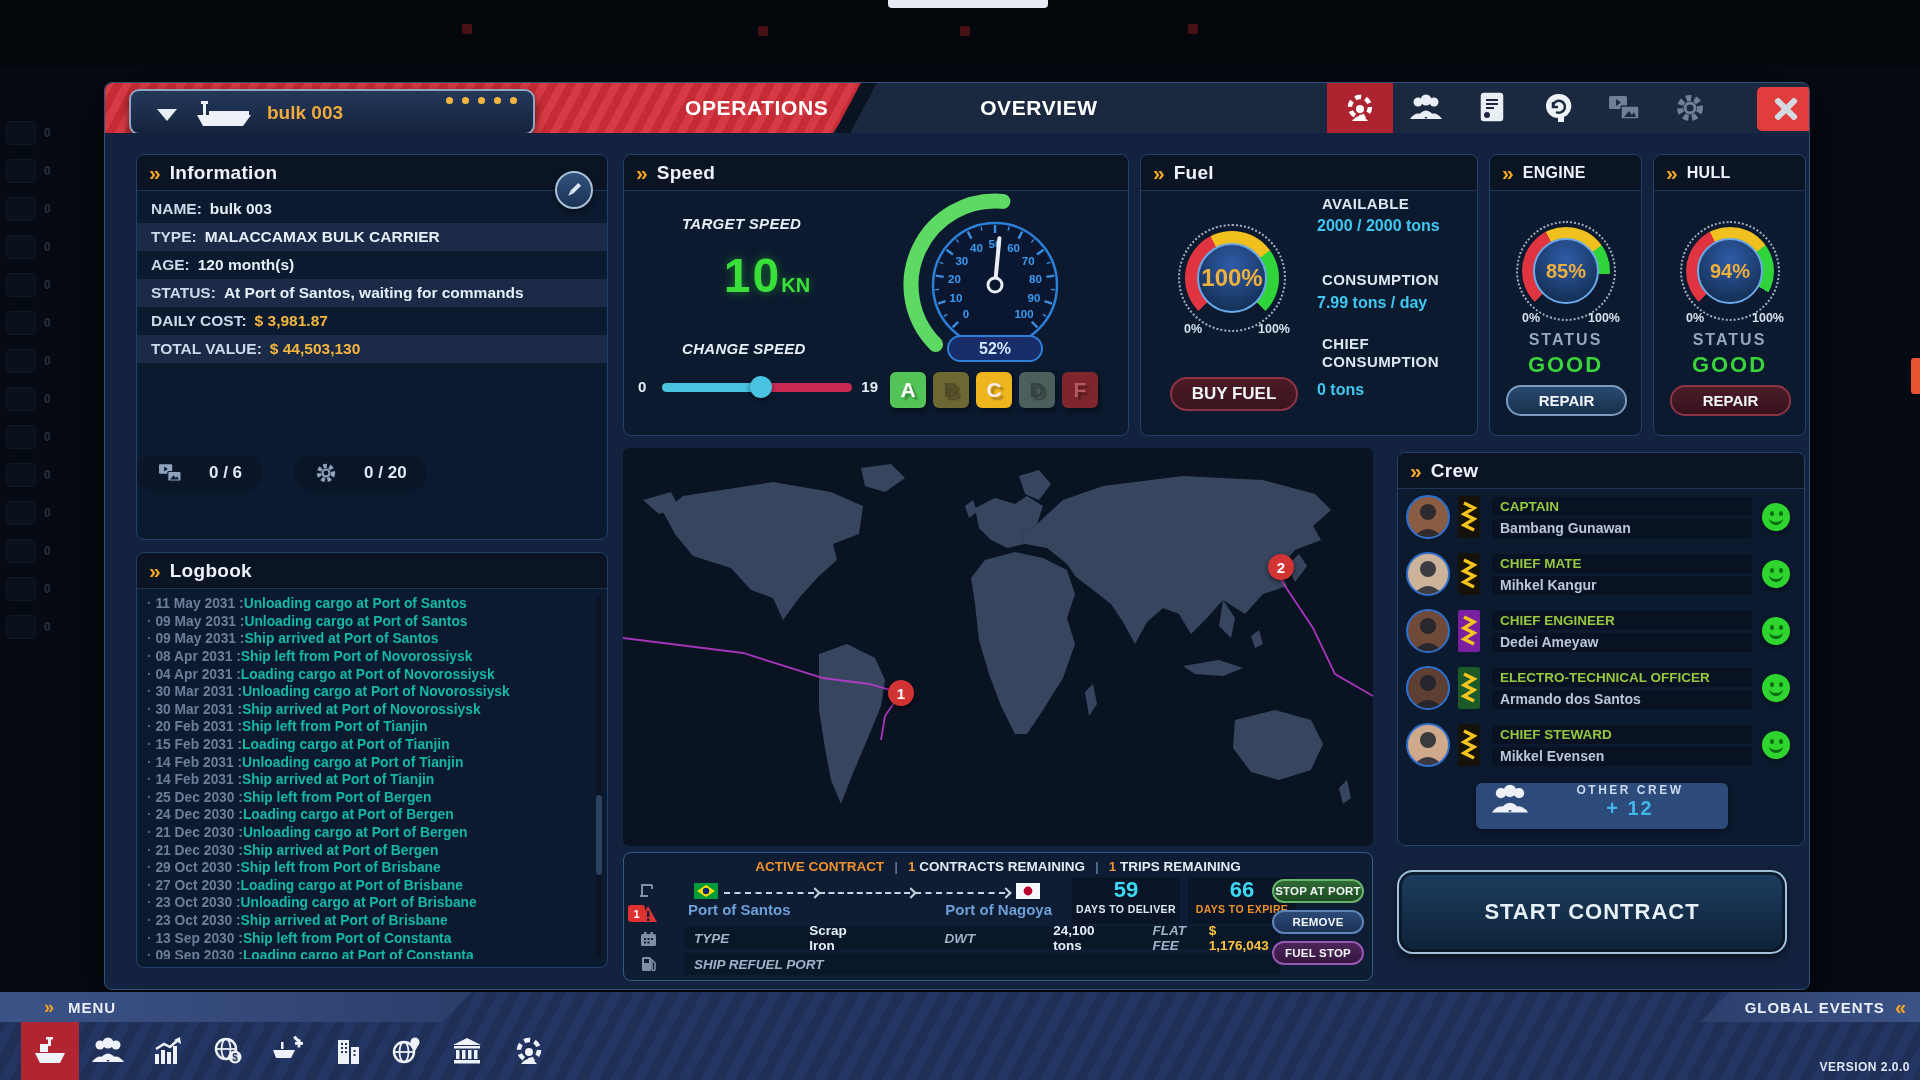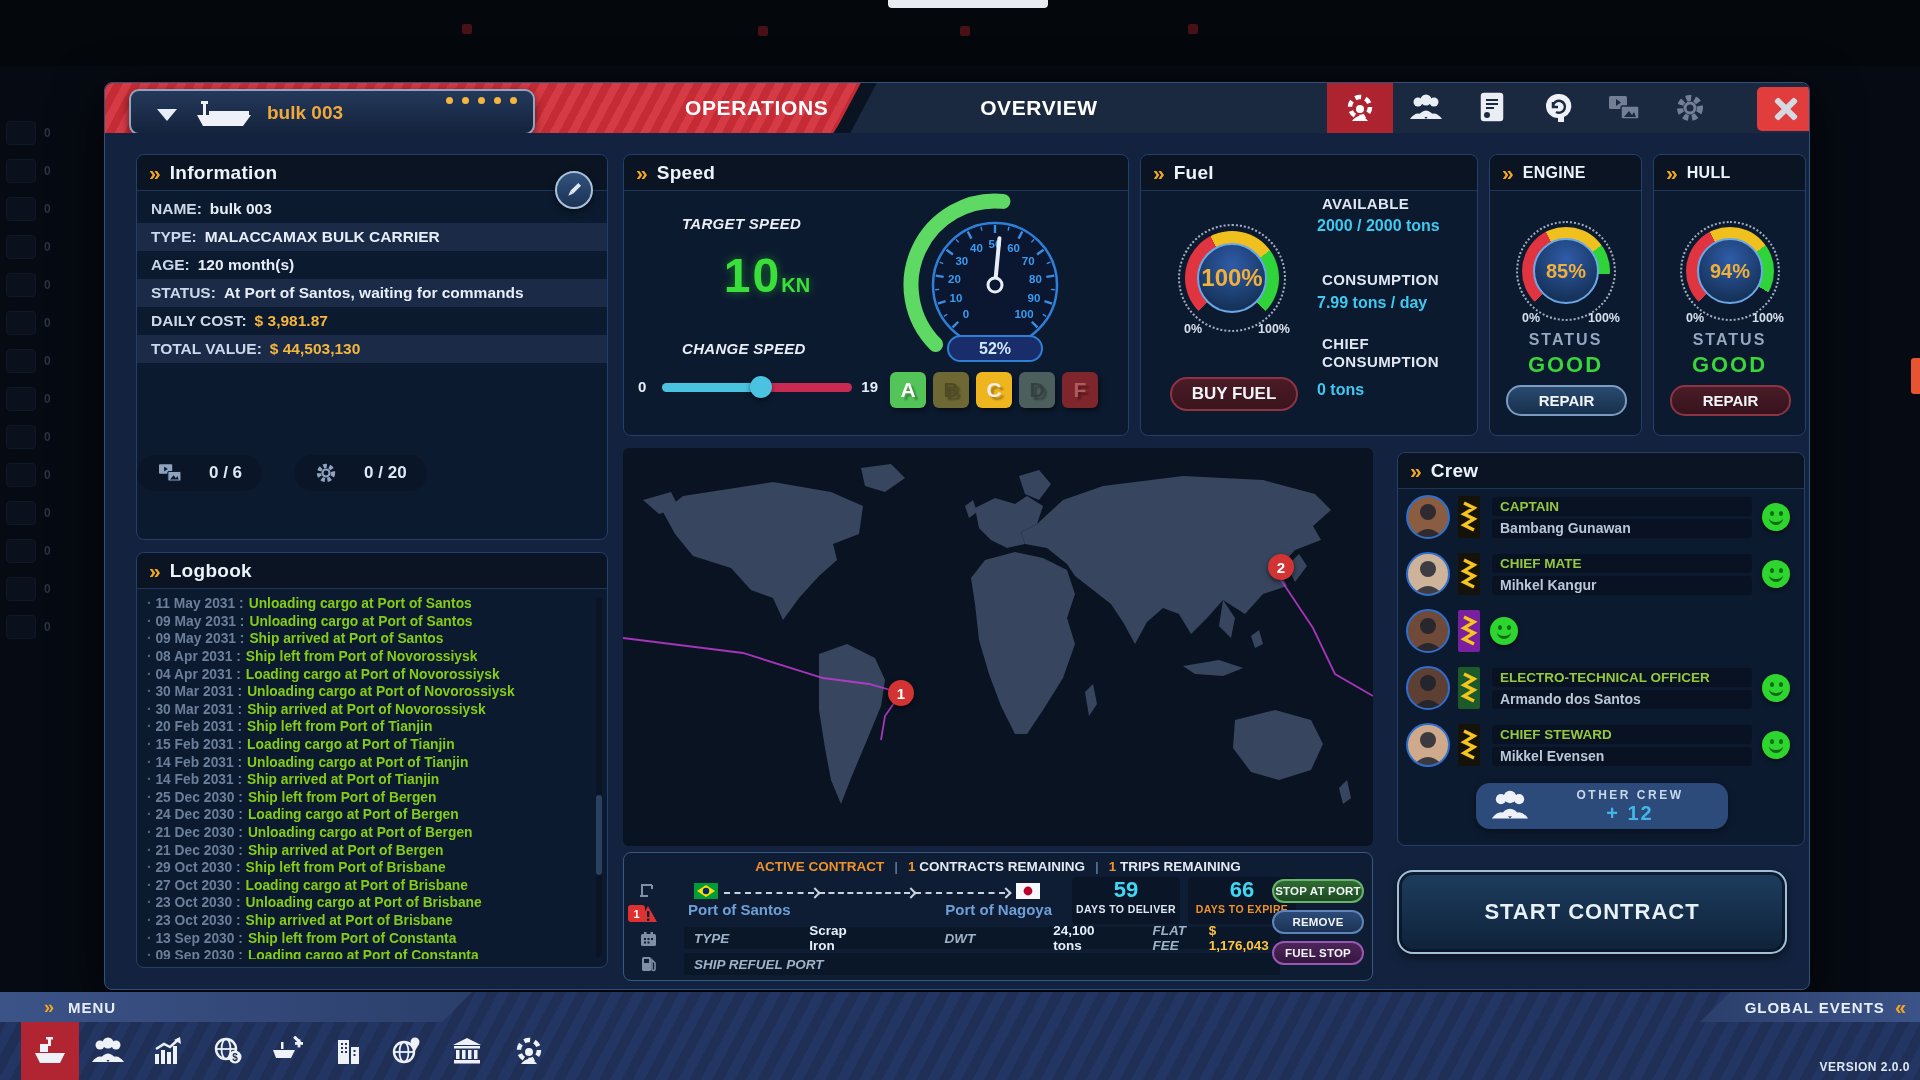--- a/index.html
+++ b/index.html
@@ -48,25 +48,25 @@
   .info-row:nth-of-type(even){background:#1a2a47;}
   .ilabel{color:#cdd9ea;font-weight:bold;margin-right:8px;white-space:nowrap;}
   .ival{color:#e6eef8;font-weight:bold;white-space:nowrap;}
   .ival.gold{color:#f5b63f;}
   .edit-btn{position:absolute;right:14px;top:16px;width:38px;height:38px;border-radius:50%;background:linear-gradient(#31527d,#1c3355);border:2px solid #a8c0d8;display:flex;align-items:center;justify-content:center;cursor:pointer;box-shadow:0 3px 6px rgba(0,0,0,.5);}
   .counters{position:absolute;left:0;right:0;top:300px;display:flex;justify-content:flex-start;gap:32px;}
   .counter{display:flex;align-items:center;gap:26px;background:#0a1628;border-radius:18px;padding:6px 20px;}
   .cnum{color:#dfe9f5;font-size:17px;font-weight:bold;}
   
   .lb-list{position:absolute;left:10px;right:16px;top:42px;bottom:8px;overflow:hidden;}
-  .lb-row{display:flex;gap:5px;height:17.6px;align-items:center;font-size:13.8px;font-weight:bold;white-space:nowrap;}
+  .lb-row{display:flex;height:17.6px;align-items:center;font-size:13.8px;font-weight:bold;white-space:nowrap;}
   .lb-d{color:#6b7f99;}
   .lb-d::before{content:"· ";color:#55687f;}
   .lb-d::after{content:" :";}
-  .lb-t{color:#84cc16;}
+  .lb-t{color:#14b8a6;}
   .lb-scroll{position:absolute;right:5px;top:44px;bottom:10px;width:6px;background:#0a1424;border-radius:3px;cursor:pointer;}
   .lb-thumb{position:absolute;left:0;top:55%;width:6px;height:80px;background:#2c415f;border-radius:3px;}
   
   .sp-label{position:absolute;color:#e8eef6;font-style:italic;font-weight:bold;font-size:15px;text-align:left;width:170px;letter-spacing:.3px;}
   .sp-digits{position:absolute;left:58px;top:92px;width:170px;text-align:center;color:#3ae03a;font-family:"DejaVu Sans Mono",monospace;font-size:48px;font-weight:bold;letter-spacing:2px;text-shadow:0 0 10px rgba(46,224,46,.45);}
   .sp-digits small{font-size:20px;letter-spacing:0;}
   .slider-wrap{position:absolute;left:14px;top:220px;width:240px;height:26px;}
   .sl-min,.sl-max{position:absolute;top:3px;color:#e6eef8;font-size:15px;font-weight:bold;}
   .sl-min{left:0;}.sl-max{right:0;}
   .sl-track{position:absolute;left:24px;right:26px;top:8px;height:9px;border-radius:5px;cursor:pointer;}
@@ -107,21 +107,21 @@
   .avatar{width:44px;height:44px;border-radius:50%;border:2px solid #2e6fd0;overflow:hidden;flex:0 0 44px;position:relative;}
   .avatar svg{position:absolute;inset:0;}
   .rankbadge{width:22px;height:42px;margin-left:8px;border-radius:2px;flex:0 0 22px;display:flex;align-items:center;justify-content:center;}
   .ctext{flex:1;margin-left:12px;display:flex;flex-direction:column;gap:3px;}
   .crole,.cname{background:rgba(9,18,33,.85);border-radius:3px;padding:1px 8px;height:19px;line-height:17px;white-space:nowrap;}
   .crole{color:#96c93d;font-size:13.5px;font-weight:bold;}
   .cname{color:#b9c7d8;font-size:14px;font-weight:bold;}
   .smiley{width:28px;height:28px;border-radius:50%;background:#2ed52e;position:relative;flex:0 0 28px;margin:0 6px 0 10px;box-shadow:0 2px 4px rgba(0,0,0,.5);}
   .smiley::before{content:"";position:absolute;width:4px;height:5px;background:#0b6b12;border-radius:50%;left:8px;top:8px;box-shadow:9px 0 0 #0b6b12;}
   .smiley::after{content:"";position:absolute;left:7px;top:10px;width:14px;height:9px;border-bottom:3px solid #0b6b12;border-radius:0 0 10px 10px;}
-  .other-crew{position:absolute;left:78px;top:330px;width:252px;height:46px;background:#2c4a7a;border-radius:14px;display:flex;align-items:center;cursor:pointer;box-shadow:0 2px 6px rgba(0,0,0,.4);}
+  .other-crew{position:absolute;left:78px;top:330px;width:252px;height:46px;background:#2c4a7a;border-radius:6px;display:flex;align-items:flex-start;cursor:pointer;box-shadow:0 2px 6px rgba(0,0,0,.4);}
   .oc-text{flex:1;text-align:center;}
   .oc-l{display:block;color:#c9d8ec;font-size:12px;font-weight:bold;letter-spacing:2.5px;}
   .oc-v{display:block;color:#41b6e8;font-size:20px;font-weight:bold;letter-spacing:2px;}
   
   .contract{position:absolute;left:518px;top:769px;width:750px;height:129px;background:#0e1d33;border:1px solid #35597f;border-radius:8px;}
   .ct-head{position:absolute;left:0;right:0;top:6px;display:flex;justify-content:center;gap:10px;font-size:13.5px;font-weight:bold;color:#e4ebf4;align-items:center;}
   .ct-head .orange{color:#f0922b;}
   .ct-sep{color:#57708e;}
   .ct-badge{position:absolute;left:4px;top:52px;width:17px;height:17px;background:#e03131;border-radius:3px;color:#fff;font-size:11px;font-weight:bold;display:flex;align-items:center;justify-content:center;}
   .ct-icons{position:absolute;left:14px;top:28px;display:flex;flex-direction:column;gap:8px;align-items:center;}
@@ -734,20 +734,24 @@
                   <circle cx="20" cy="15" r="8"></circle>
                   <path d="M4 42 Q20 22 36 42 Z"></path>
                 </g>
               </svg>
             </span>
             <span class="rankbadge" style="background: rgb(122, 31, 160);">
               <svg viewBox="0 0 20 36" width="20" height="36">
                 <path d="M5 4 L15 9 L5 15 L15 20 L5 26 L15 31" stroke="#f6c51d" stroke-width="3.4" fill="none"></path>
               </svg>
             </span>
+            <span class="ctext">
+              <span class="crole">CHIEF ENGINEER</span>
+              <span class="cname">Dedei Ameyaw</span>
+            </span>
             <span class="smiley"></span>
           </div>
 
           <div class="crew-row">
             <span class="avatar" style="background: rgb(93, 64, 51);">
               <svg viewBox="0 0 40 40" width="40" height="40">
                 <g fill="rgba(24,30,44,.8)">
                   <circle cx="20" cy="15" r="8"></circle>
                   <path d="M4 42 Q20 22 36 42 Z"></path>
                 </g>

